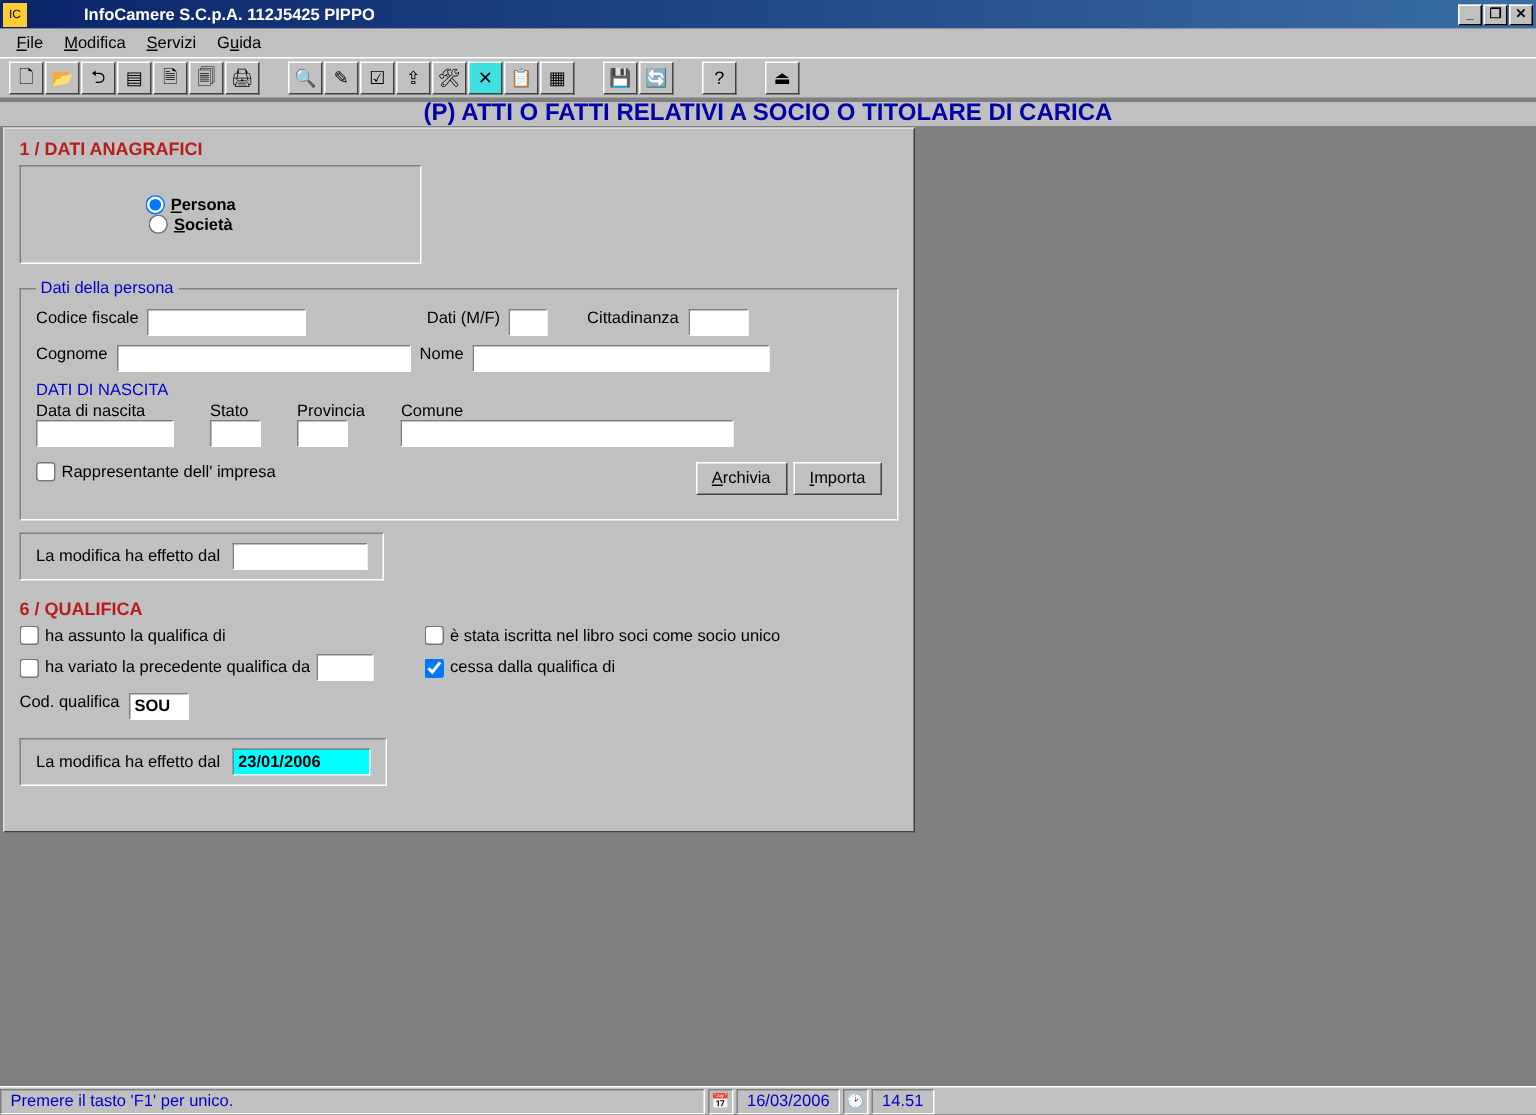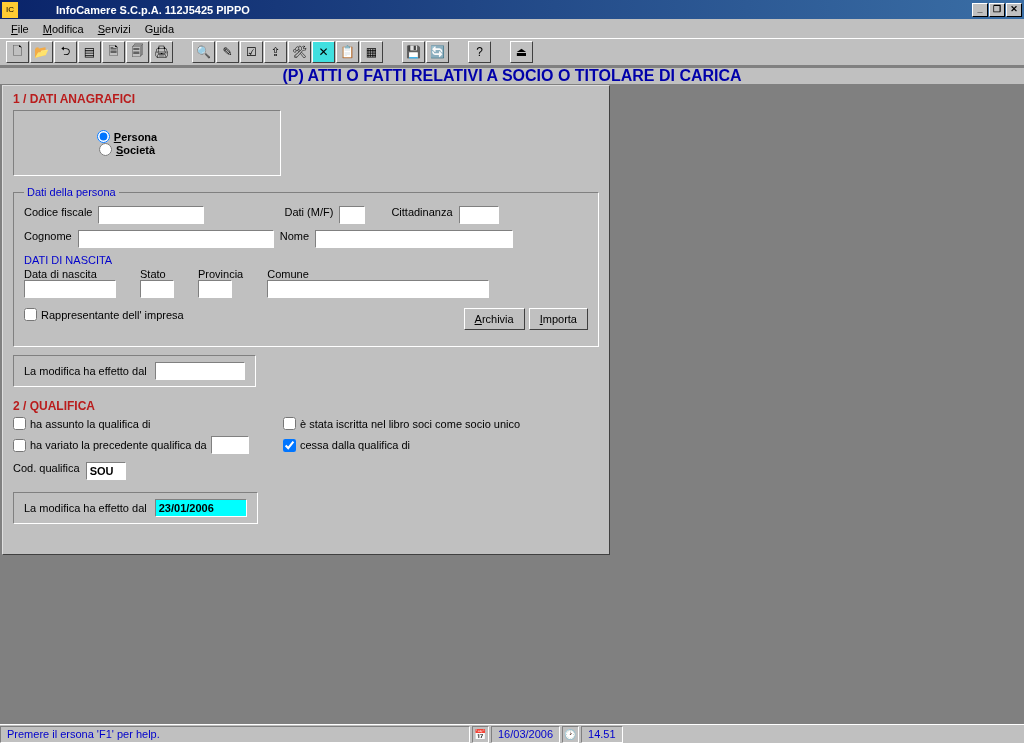--- a/index.html
+++ b/index.html
@@ -185,21 +185,21 @@
       </div>
     </fieldset>
 
     <div class="box-inset">
       <span class="lbl">La modifica ha effetto dal</span>
       <input type="text" class="inp-eff" value="" style="">
     </div>
 
     
     <div class="section4">
-      <div class="section-hdr">2 / QUALIFICA</div>
+      <div class="section-hdr">6 / QUALIFICA</div>
 
       <div class="grid4">
         <label class="chk">
             <input type="checkbox" style="">
             <span>ha assunto la qualifica di</span>
           </label>
         <label class="chk">
             <input type="checkbox" style="">
             <span>è stata iscritta nel libro soci come socio unico</span>
           </label>
@@ -225,18 +225,18 @@
       <div class="box-inset" style="margin-top:6px;">
         <span class="lbl">La modifica ha effetto dal</span>
         <input type="text" class="inp-eff2" value="23/01/2006" style="">
       </div>
     </div>
 
   </div>
 </div>
 
 <div class="statusbar">
-  <div class="cell help">Premere il ersona 'F1' per help.</div>
+  <div class="cell help">Premere il tasto 'F1' per unico.</div>
   <div class="cell icon">📅</div>
   <div class="cell date">16/03/2006</div>
   <div class="cell icon">🕑</div>
   <div class="cell time">14.51</div>
 </div>
 
 </body></html>

